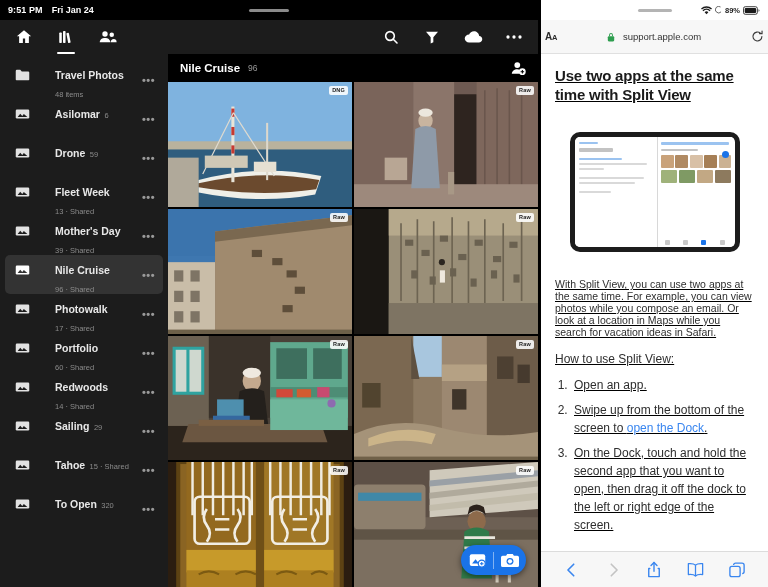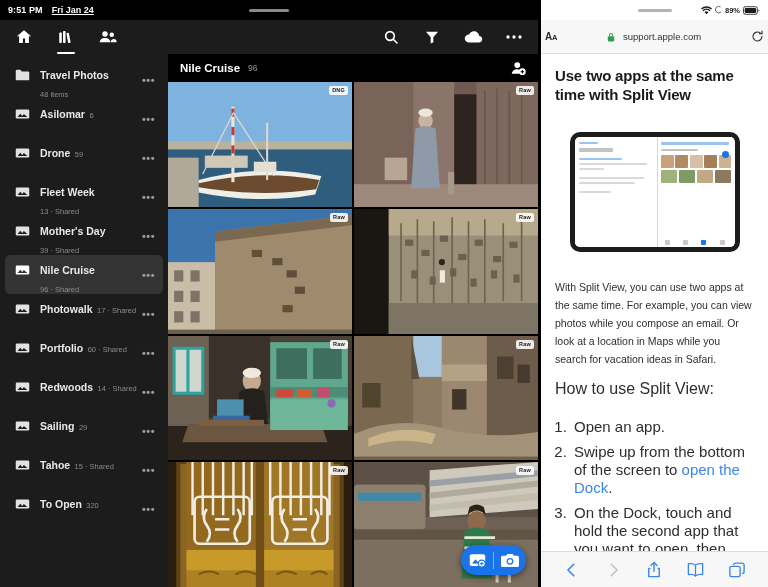--- a/index.html
+++ b/index.html
@@ -25,21 +25,20 @@
     padding: 0 8px;
     position: relative; flex: none;
   }
   .ios-statusbar .clock {
     color: #fff; font-size: 9px; font-weight: bold;
     letter-spacing: .1px;
   }
   .ios-statusbar .datestr {
     color: #fff; font-size: 9px; font-weight: bold;
     margin-left: 9px;
-    text-decoration: underline;
   }
   .ios-statusbar .grabber {
     position: absolute; left: 50%; transform: translateX(-50%);
     width: 40px; height: 3px; border-radius: 2px; background: #8a8a8a;
     top: 9px;
   }
 
   .photos-topbar {
     height: 34px; background: #1c1c1c;
     display: flex; align-items: center;
@@ -68,21 +67,21 @@
   }
   .album-row {
     display: flex; align-items: flex-start;
     padding: 5px 8px 5px 10px;
     margin: 0 5px; border-radius: 5px;
     position: relative; cursor: pointer;
     height: 39px;
   }
   .album-row.selected { background: #333333; }
   .album-icon { width: 16px; flex: none; margin-top: 2px; }
-  .album-text { margin-left: 9px; flex: 1; min-width: 0; }
+  .album-text { margin-left: 24px; flex: 1; min-width: 0; }
   .album-name {
     color: #e8e8e8; font-size: 10.5px; font-weight: bold;
     line-height: 13px; white-space: nowrap; overflow: hidden;
   }
   .album-meta {
     color: #8b8b8b; font-size: 7.5px; line-height: 13px;
     margin-top: 3px; white-space: nowrap; overflow: hidden;
   }
   .album-more {
     color: #9a9a9a; font-size: 11px; letter-spacing: .5px;
@@ -148,36 +147,36 @@
   .aa-btn { font-size: 10px; color: #2b2b2b; font-weight: bold; cursor: pointer; letter-spacing: -.3px;}
   .aa-btn .small { font-size: 7.5px; }
   .urlbar {
     flex: 1; margin: 0 6px; height: 22px; border-radius: 6px;
     display: flex; align-items: center; justify-content: center; gap: 8px;
     cursor: text;
   }
   .urltext { font-size: 9.5px; color: #343434; }
   .reload { cursor: pointer; display: flex; }
 
-  .safari-page { flex: 1; overflow: hidden; padding: 0 14px; background: #fff; }
+  .safari-page { flex: 1; overflow: hidden; padding: 0 14px; background: #fff; text-decoration: underline; }
   .art-title {
     font-size: 15px; font-weight: bold; color: #1b1b1b;
     line-height: 19px; margin-top: 12px; letter-spacing: -.2px;
   }
   .art-figure {
     margin: 12px 0 10px; height: 152px; display: flex;
     align-items: center; justify-content: center;
   }
   .art-p {
-    font-size: 10.5px; color: #2e2e2e; line-height: 18px; margin-bottom: 12px;
-  }
-  .art-h { font-size: 16px; color: #2e2e2e; line-height: 18px; margin-bottom: 20px; }
+    font-size: 10.5px; color: #2e2e2e; line-height: 12px; margin-bottom: 12px;
+  }
+  .art-h { font-size: 12px; color: #2e2e2e; line-height: 18px; margin-bottom: 8px; }
   ol.steps { margin: 0 0 0 16px; padding: 0; }
   ol.steps li {
-    font-size: 15px; color: #2e2e2e; line-height: 18px;
+    font-size: 12px; color: #2e2e2e; line-height: 18px;
     margin-bottom: 7px; padding-left: 3px;
   }
   a.inline { color: #3a86ef; text-decoration: none; }
 
   .safari-bottom {
     height: 36px; background: #f7f7f7; border-top: 1px solid #dcdcdc;
     display: flex; align-items: center; justify-content: space-around;
     flex: none; padding: 0 10px;
   }
   .sb-icon { cursor: pointer; display: flex; align-items: center; justify-content: center; width: 24px; height: 24px; }

